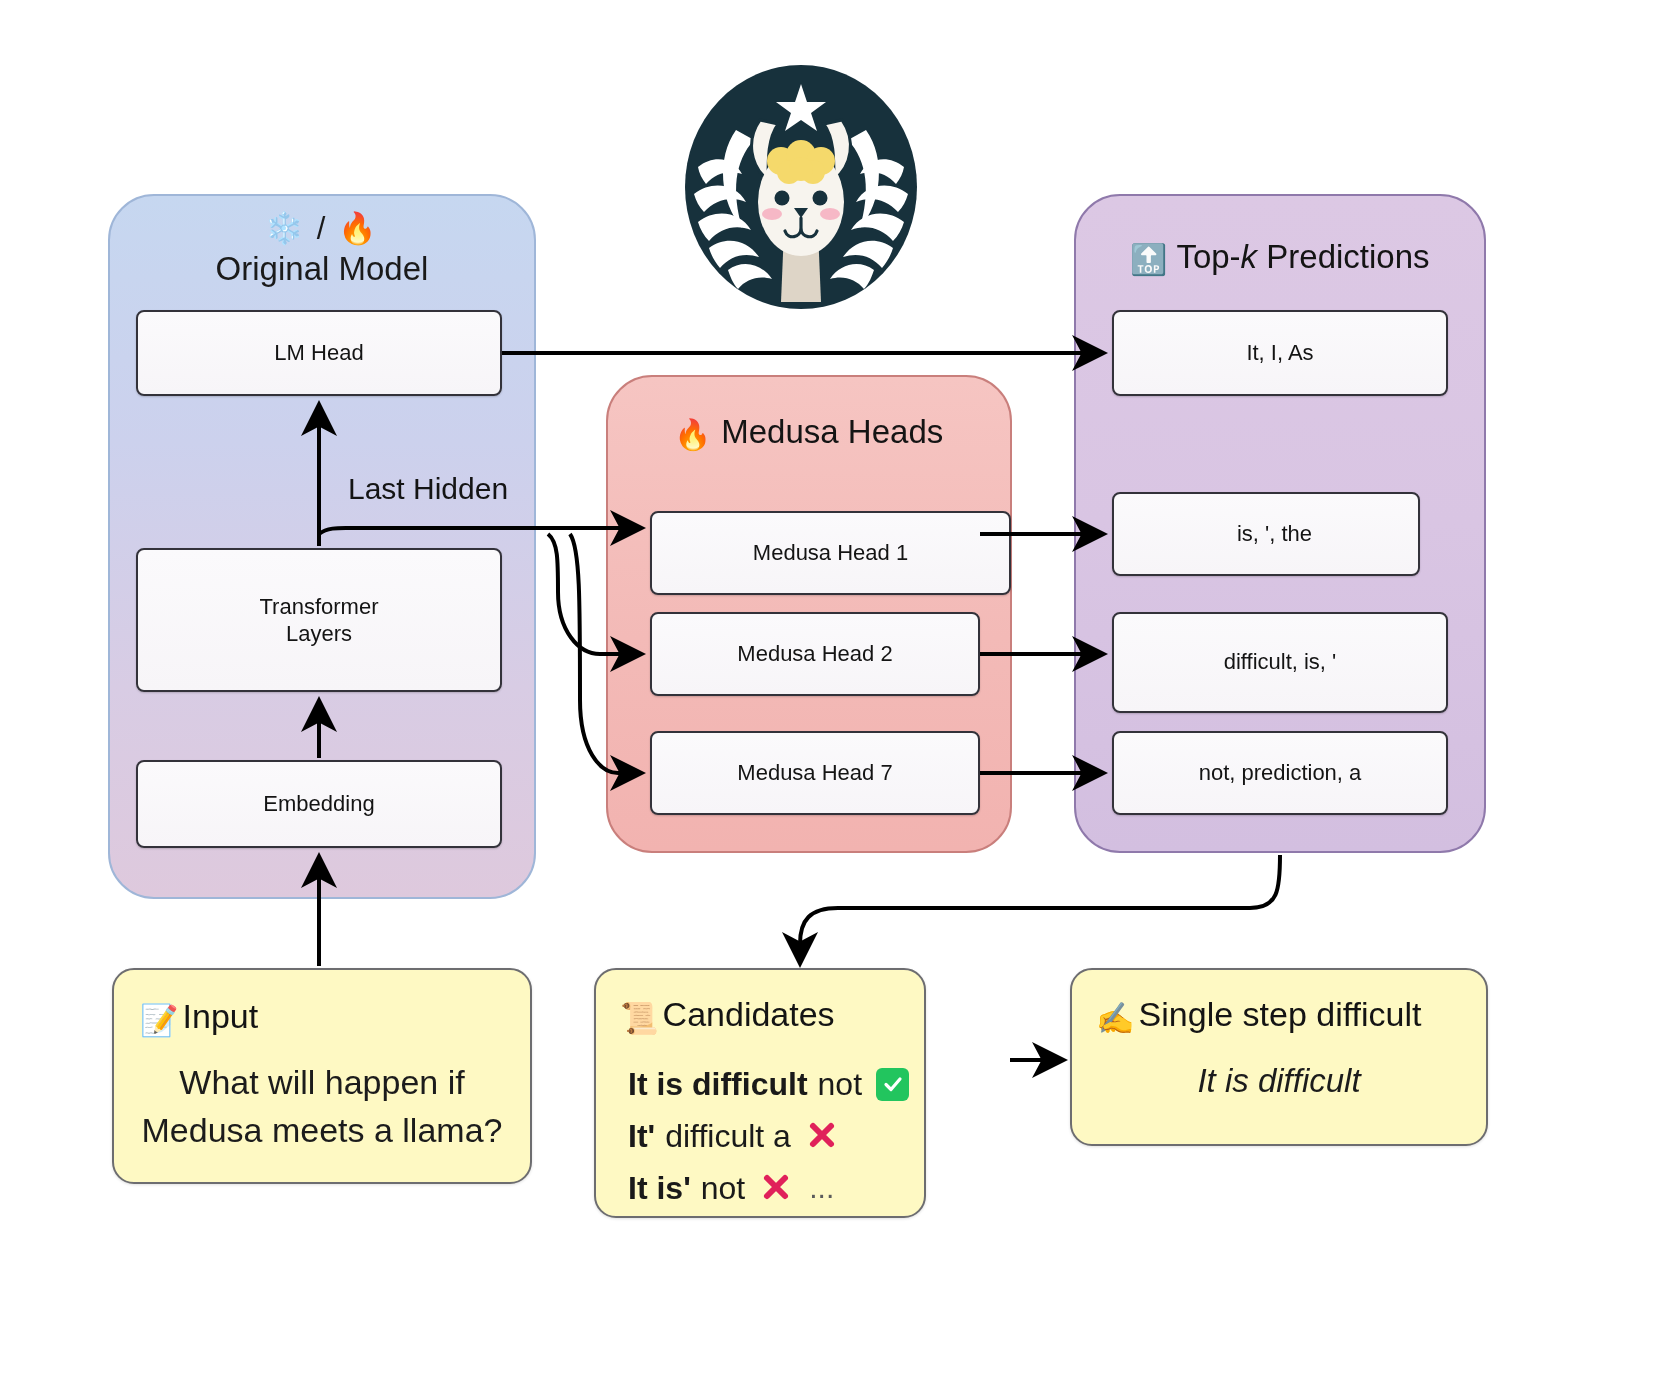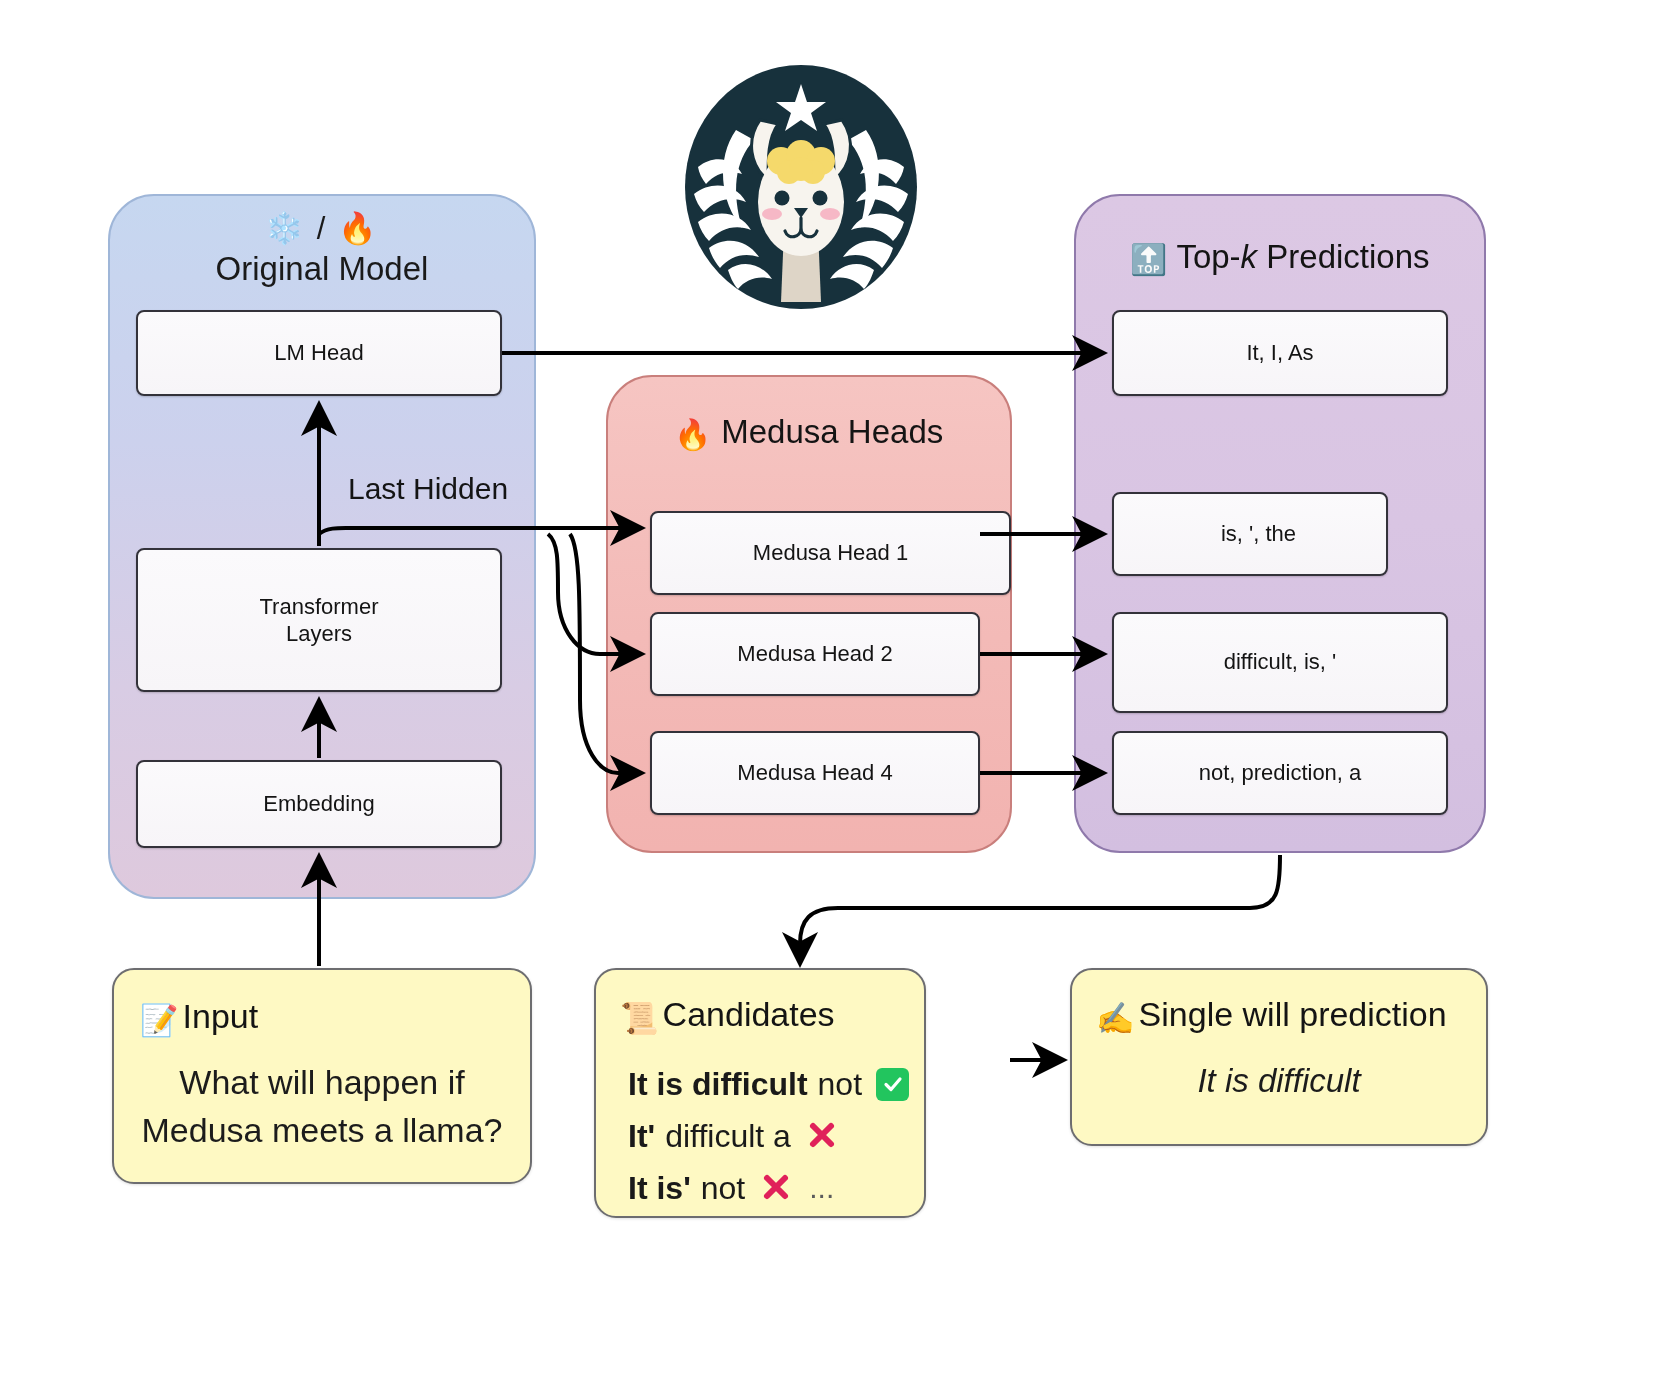--- a/index.html
+++ b/index.html
@@ -253,24 +253,24 @@
 
   <div class="node two-line" style="left:136px; top:548px; width:366px; height:144px; white-space:pre-line;">Transformer
 Layers</div>
 
   <div class="node" style="left:136px; top:760px; width:366px; height:88px;">Embedding</div>
 
   <div class="edge-label" style="left:348px; top:472px;">Last Hidden</div>
 
   <div class="node" style="left:650px; top:511px; width:361px; height:84px;">Medusa Head 1</div>
   <div class="node" style="left:650px; top:612px; width:330px; height:84px;">Medusa Head 2</div>
-  <div class="node" style="left:650px; top:731px; width:330px; height:84px;">Medusa Head 4</div>
+  <div class="node" style="left:650px; top:731px; width:330px; height:84px;">Medusa Head 7</div>
 
   <div class="node" style="left:1112px; top:310px; width:336px; height:86px;">It, I, As</div>
-  <div class="node" style="left:1112px; top:492px; width:276px; height:84px;padding-left:17px;">is, ', the</div>
+  <div class="node" style="left:1112px; top:492px; width:308px; height:84px;padding-left:17px;">is, ', the</div>
   <div class="node" style="left:1112px; top:612px; width:336px; height:101px;">difficult, is, '</div>
   <div class="node" style="left:1112px; top:731px; width:336px; height:84px;">not, prediction, a</div>
 
   <div class="card card-input">
     <div class="card-head">
       <span class="emj">📝</span><span>Input</span>
     </div>
     <div class="card-body">
       <div>What will happen if</div>
       <div>Medusa meets a llama?</div>
@@ -318,21 +318,21 @@
           </span>
         </span>
         <span class="ellipsis">...</span>
       </div>
 
     </div>
   </div>
 
   <div class="card card-single">
     <div class="card-head">
-      <span class="emj">✍️</span><span>Single will prediction</span>
+      <span class="emj">✍️</span><span>Single step difficult</span>
     </div>
     <div class="card-body">It is difficult</div>
   </div>
 
   <svg class="edges" viewBox="0 0 1653 1375">
     <defs>
       <marker id="arrow" viewBox="0 0 12 12" refX="10" refY="6" markerWidth="9" markerHeight="9" orient="auto-start-reverse">
         <path d="M0 0 L12 6 L0 12 L3.2 6 Z" fill="#000000"></path>
       </marker>
     </defs>

